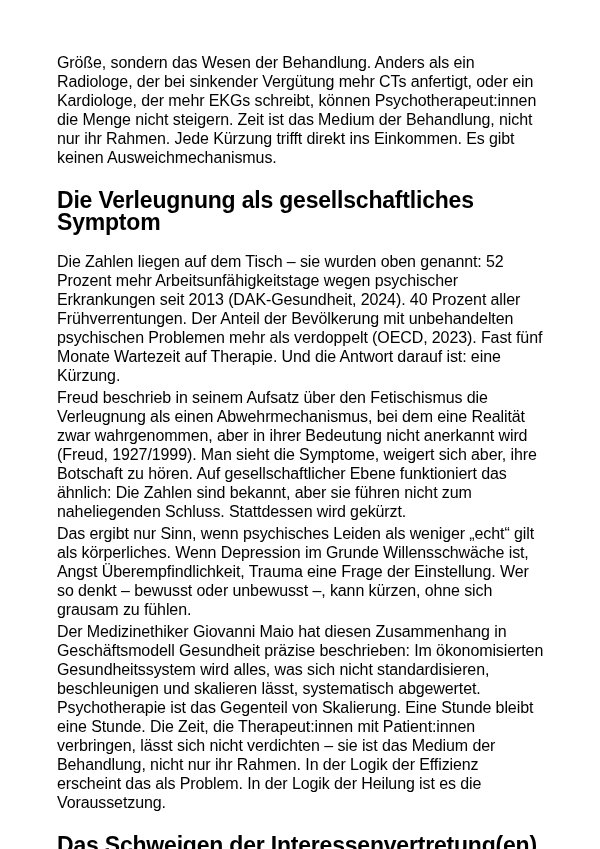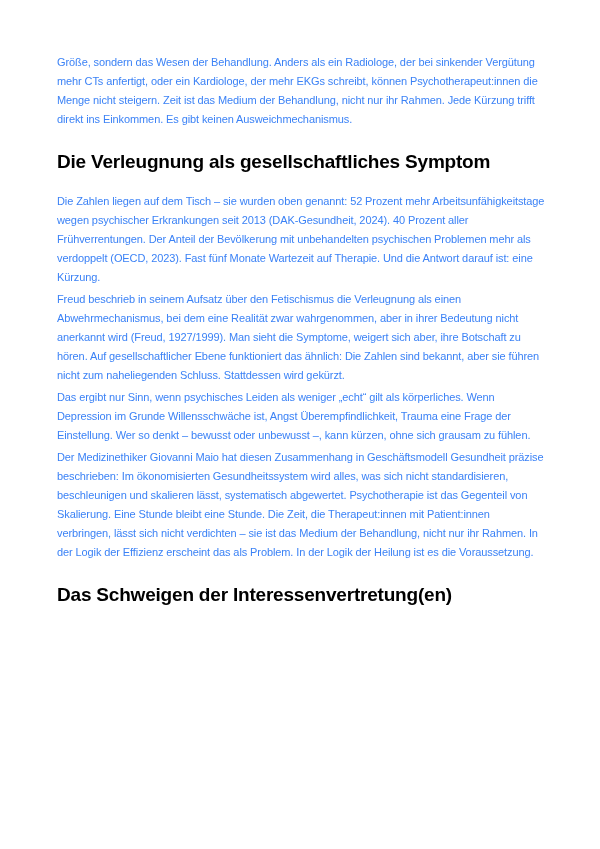--- a/index.html
+++ b/index.html
@@ -15,29 +15,29 @@
     -webkit-font-smoothing: antialiased;
   }
   .page {
     box-sizing: border-box;
     width: 600px;
     height: 849px;
     padding: 53px 55px 0 57px;
   }
   .para {
     margin: 0 0 3px 0;
-    font-size: 11px;
+    font-size: 16px;
     line-height: 19px;
     letter-spacing: -0.1px;
-    color: #3b82f6;
+    color: #000000;
     text-align: left;
   }
   .section-heading {
     margin: 22px 0 19px 0;
-    font-size: 19px;
+    font-size: 23px;
     line-height: 22px;
     font-weight: 700;
     letter-spacing: -0.2px;
     color: #000000;
   }
 </style>
 </head>
 <body>
 
 <main class="page">

